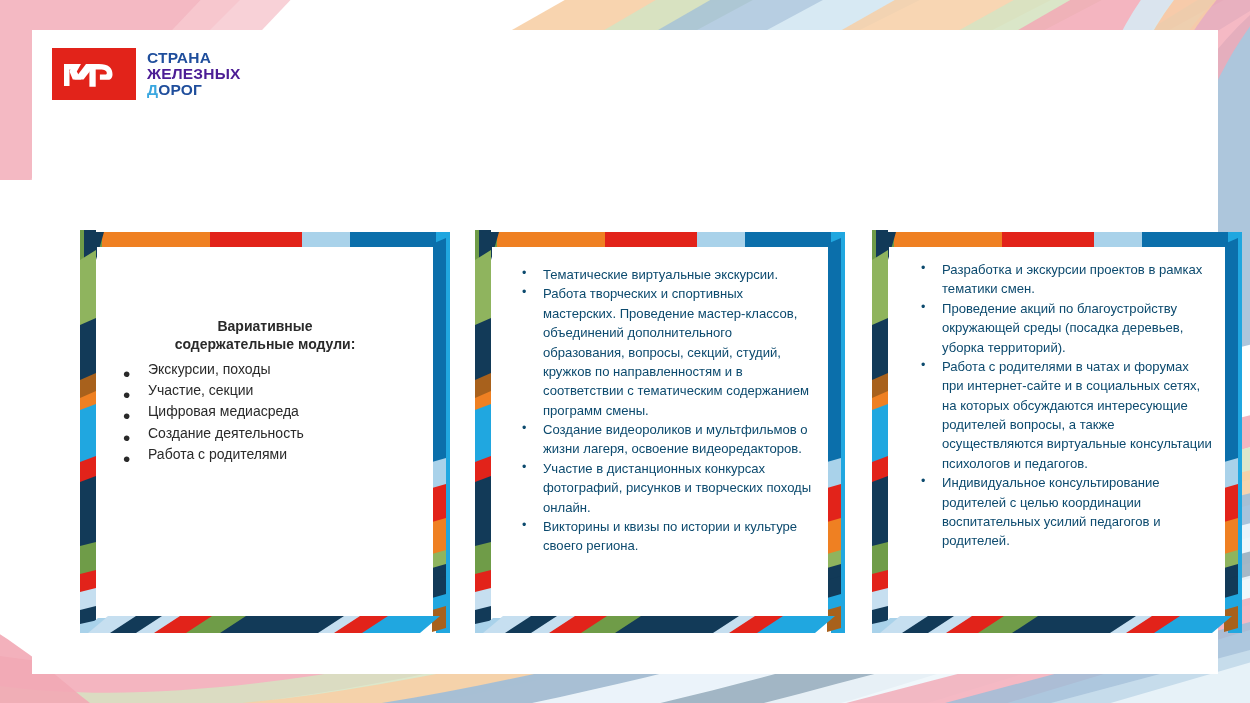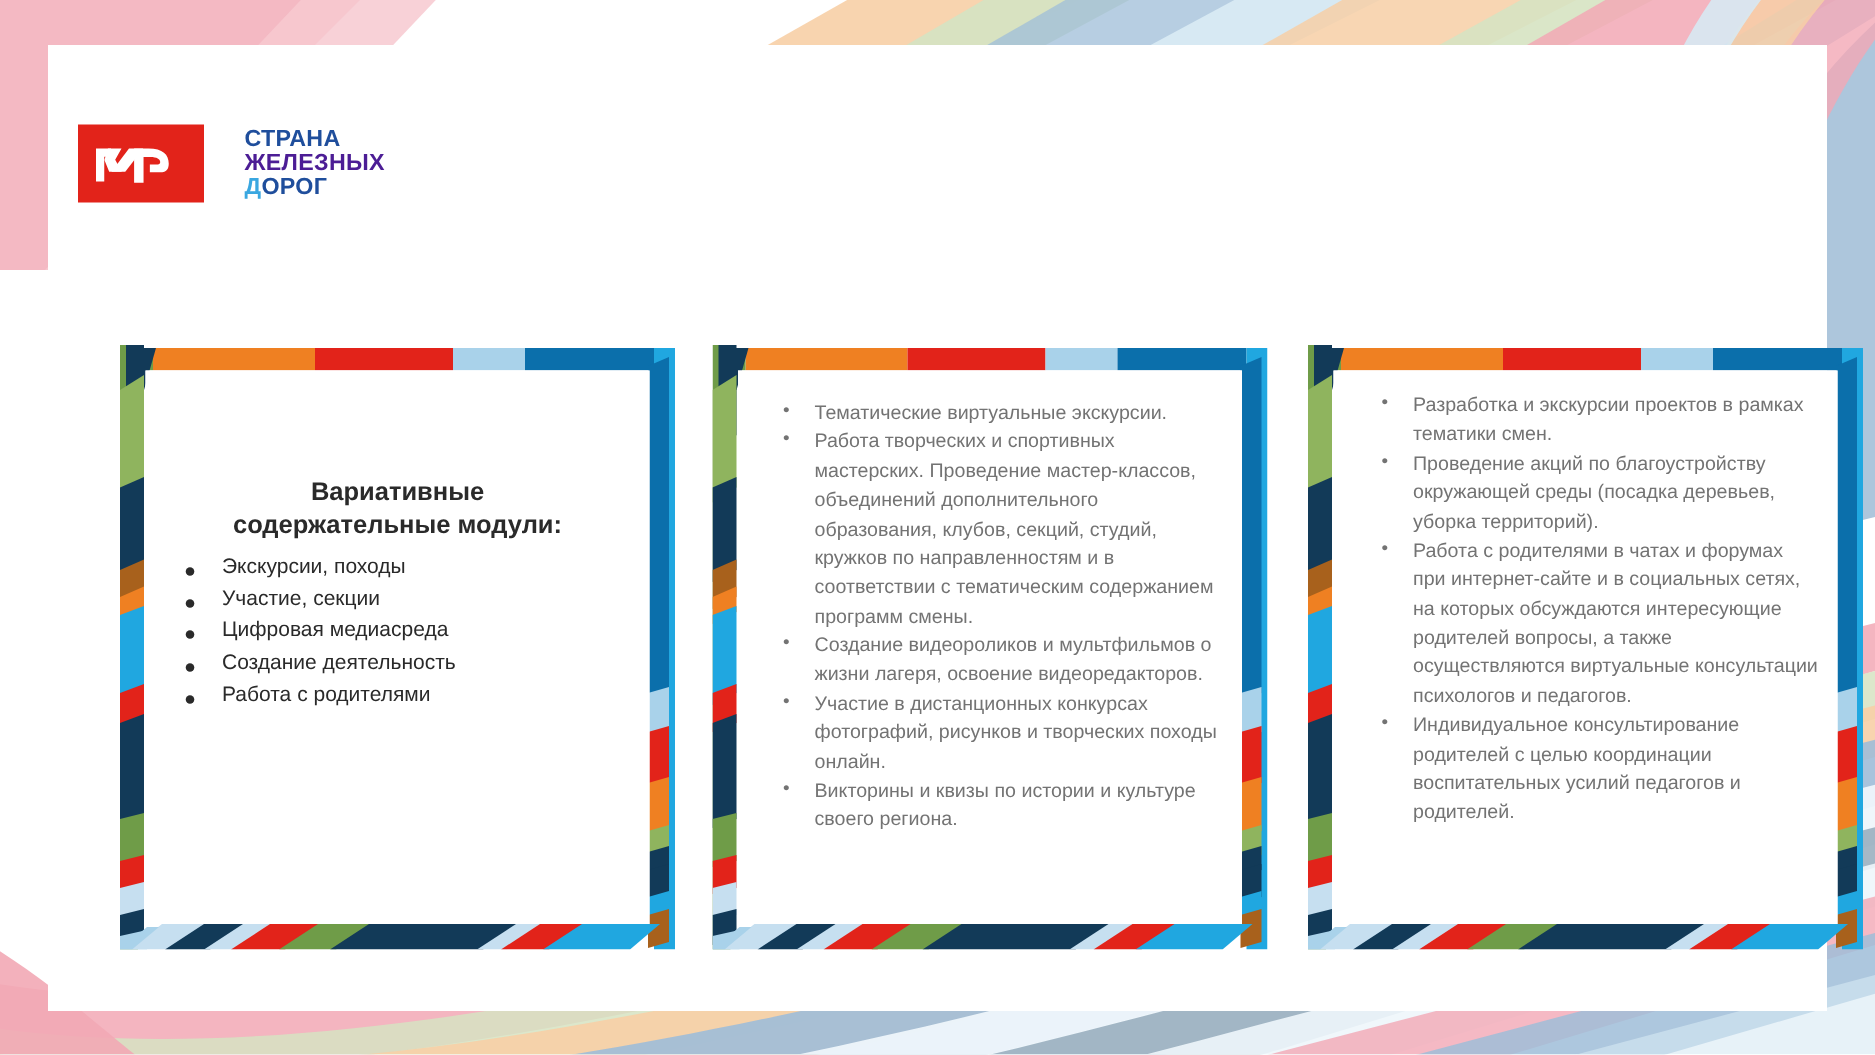--- a/index.html
+++ b/index.html
@@ -26,21 +26,21 @@
     left: 32px; top: 30px;
     width: 1186px; height: 644px;
     background: #ffffff;
     z-index: 5;
   }
 
   
   #logo-block {
     position: absolute;
     left: 20px; top: 18px;
-    display: flex; align-items: center; gap: 27px; margin-top: 35px;
+    display: flex; align-items: center; gap: 11px;
   }
   #logo-mark {
     width: 84px; height: 52px;
     background: #e2231a;
     position: relative;
     flex: none;
   }
   #logo-mark svg { position: absolute; left: 0; top: 0; }
   #logo-words {
     display: flex; flex-direction: column;
@@ -86,21 +86,21 @@
     width: 336px; height: 369px;
     background: #ffffff;
     overflow: hidden;
   }
 
   
   #box1 .inner { padding: 70px 6px 0 6px; }
   .b1-head {
     text-align: center;
     font-weight: bold;
-    font-size: 17px;
+    font-size: 14px;
     color: #2a2a2a;
     line-height: 1.32;
     margin-bottom: 4px;
   }
   .b1-list { list-style: none; margin-top: 5px; }
   .b1-list li {
     position: relative;
     font-size: 14px;
     color: #2a2a2a;
     line-height: 1.52;
@@ -111,21 +111,21 @@
     position: absolute; left: 20px; top: -1px;
     font-size: 21px;
   }
 
   
   .dense { padding: 18px 12px 0 8px; }
   .dense ul { list-style: none; }
   .dense li {
     position: relative;
     font-size: 13.1px;
-    color: #737373;
+    color: #0c4a6e;
     line-height: 1.48;
     padding-left: 43px;
     margin-bottom: 0px;
   }
   .dense li::before {
     content: "\2022";
     position: absolute; left: 22px; top: -1px;
     font-size: 12.5px;
   }
   #box3 .dense { padding-top: 13px; }
@@ -327,21 +327,21 @@
           <path d="M254,403 L280,386 L312,386 L286,403 Z" fill="#e2231a"></path>
           <path d="M282,403 L308,386 L360,386 L340,403 Z" fill="#20a7e0"></path>
           <path d="M0,403 L18,388 L26,388 L8,403 Z" fill="#a9d2ea"></path>
         </g>
         <rect x="17" y="17" width="336" height="369" fill="#ffffff"></rect>
       </svg>
 
       <div class="inner dense">
         <ul>
           <li>Тематические виртуальные экскурсии.</li>
-          <li>Работа творческих и спортивных мастерских. Проведение мастер-классов, объединений дополнительного образования, клубов, секций, студий, кружков по направленностям и в соответствии с тематическим содержанием программ смены.</li>
+          <li>Работа творческих и спортивных мастерских. Проведение мастер-классов, объединений дополнительного образования, вопросы, секций, студий, кружков по направленностям и в соответствии с тематическим содержанием программ смены.</li>
           <li> Создание видеороликов и мультфильмов о жизни лагеря, освоение видеоредакторов.</li>
           <li>Участие в дистанционных конкурсах фотографий, рисунков и творческих походы онлайн.</li>
           <li>Викторины и квизы по истории и культуре своего региона.</li>
         </ul>
       </div>
     </div>
 
     <div class="framebox" id="box3">
       <svg class="frame-svg" width="370" height="403" viewBox="0 0 370 403">
         <rect x="22" y="2" width="108" height="15" fill="#ef8022"></rect>

